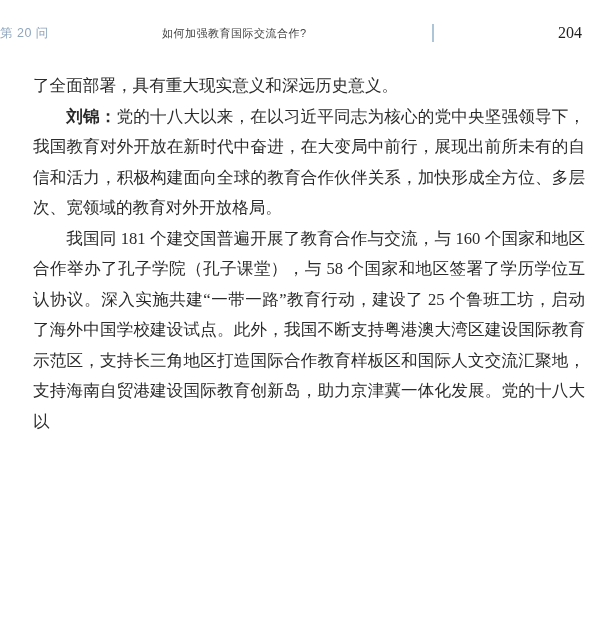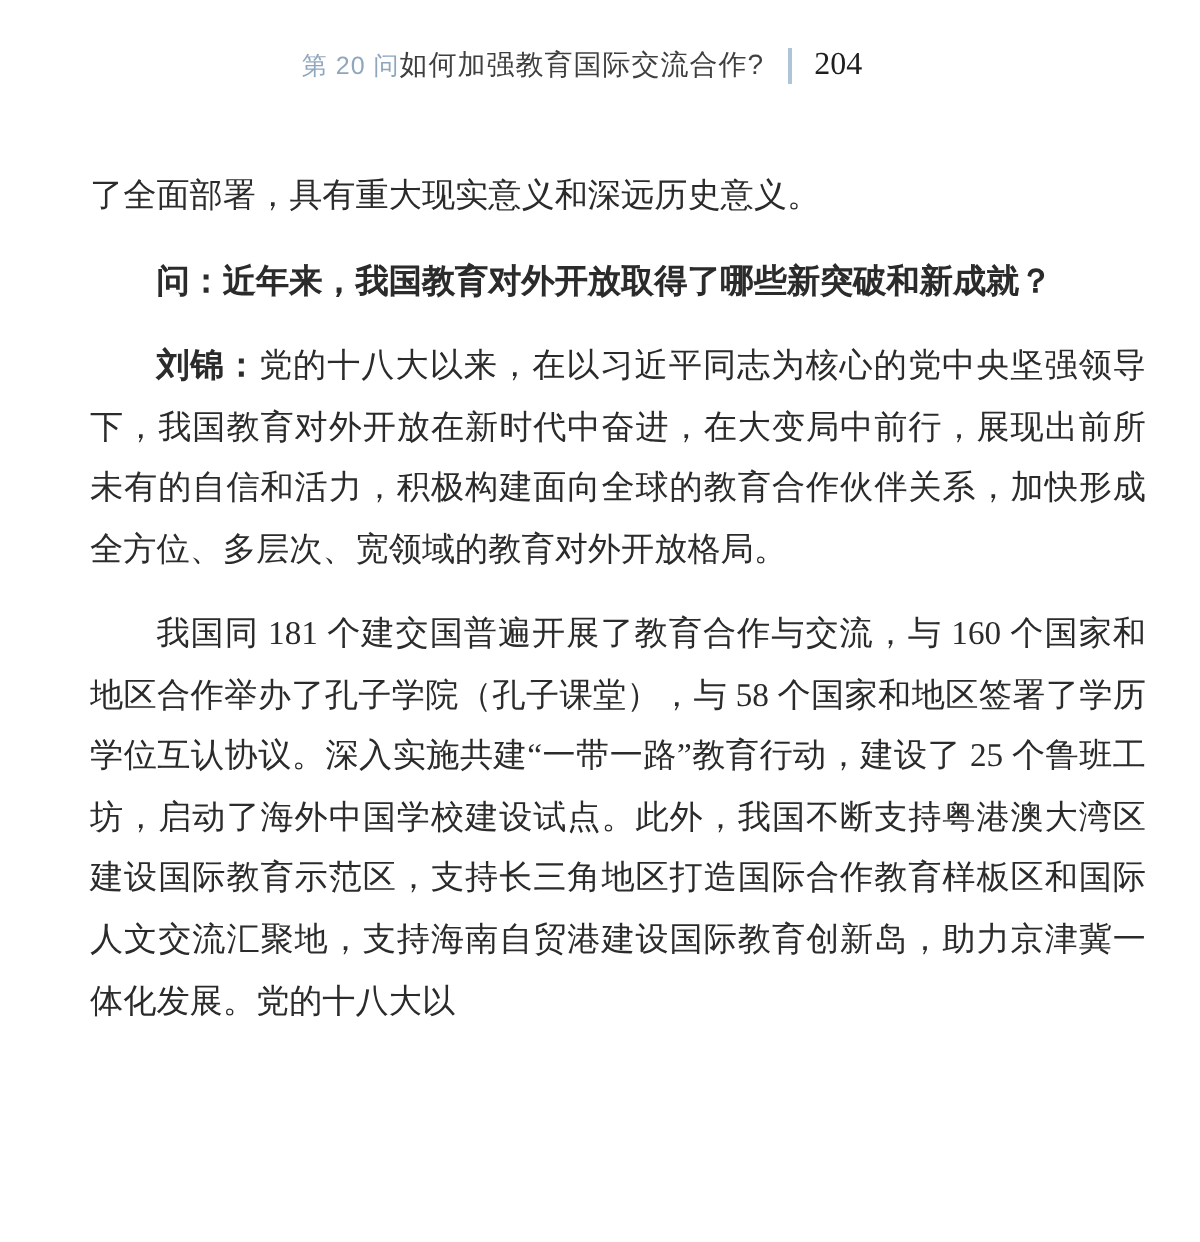--- a/index.html
+++ b/index.html
@@ -14,33 +14,33 @@
     background: #ffffff;
     overflow: hidden;
   }
   
   .header {
     position: absolute;
     top: 24px;
     left: 0;
     right: 18px;
     display: flex;
-    justify-content: center;
+    justify-content: space-between;
     align-items: center;
     font-family: "Liberation Sans", sans-serif;
   }
   .chapter-marker {
     color: var(--color-chapter-marker, #8fa6bd);
     font-size: 12.5px;
     letter-spacing: 0.5px;
     white-space: pre;
   }
   .chapter-title {
     color: var(--color-header-title, #3f3f3f);
-    font-size: 14px;
+    font-size: 11px;
     letter-spacing: 0.5px;
   }
   .header-divider {
     width: 2px;
     height: 18px;
     background: var(--color-divider, #aec5d8);
     margin-left: 12px;
     margin-right: 11px;
   }
   .page-number {
@@ -55,21 +55,21 @@
     top: 71px;
     width: 552px;
     font-family: "Liberation Serif", serif;
     font-size: 16.6px;
     line-height: 30.55px;
     color: var(--color-body-text, #2b2b2b);
     text-align: justify;
     text-justify: inter-ideograph;
   }
   .para {
-    margin: 12px;
+    margin: 0;
     padding: 0;
     text-indent: 2em;
   }
   .para.no-indent {
     text-indent: 0;
   }
   .para.question {
     font-weight: 700;
   }
   .speaker {
@@ -83,18 +83,17 @@
 
   <header class="header">
     <span class="chapter-marker">第 20 问</span>
     <span class="chapter-title">如何加强教育国际交流合作?</span>
     <span class="header-divider"></span>
     <span class="page-number">204</span>
   </header>
 
   <main class="body-text">
     <p class="para no-indent">了全面部署，具有重大现实意义和深远历史意义。</p>
-    <p class="para question">问：近年来，我国教育对外开放取得了哪些新突破和新成就？</p>
     <p class="para"><span class="speaker">刘锦：</span><span>党的十八大以来，在以习近平同志为核心的党中央坚强领导下，我国教育对外开放在新时代中奋进，在大变局中前行，展现出前所未有的自信和活力，积极构建面向全球的教育合作伙伴关系，加快形成全方位、多层次、宽领域的教育对外开放格局。</span></p>
     <p class="para">我国同 181 个建交国普遍开展了教育合作与交流，与 160 个国家和地区合作举办了孔子学院（孔子课堂），与 58 个国家和地区签署了学历学位互认协议。深入实施共建“一带一路”教育行动，建设了 25 个鲁班工坊，启动了海外中国学校建设试点。此外，我国不断支持粤港澳大湾区建设国际教育示范区，支持长三角地区打造国际合作教育样板区和国际人文交流汇聚地，支持海南自贸港建设国际教育创新岛，助力京津冀一体化发展。党的十八大以</p>
   </main>
 
 </div>
 
 </body></html>

